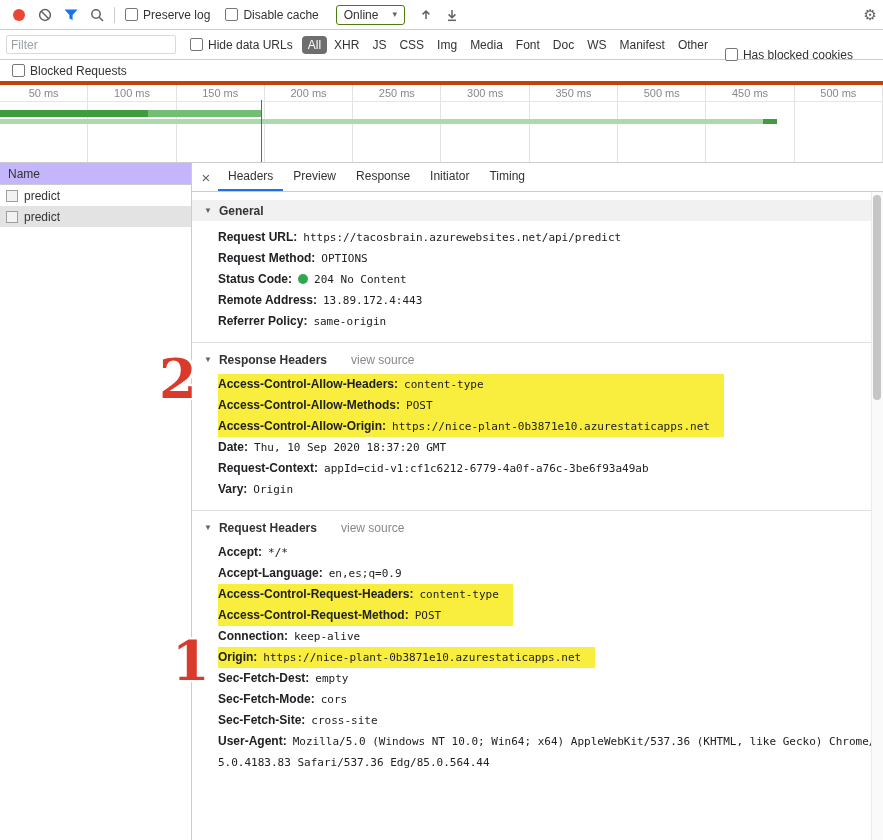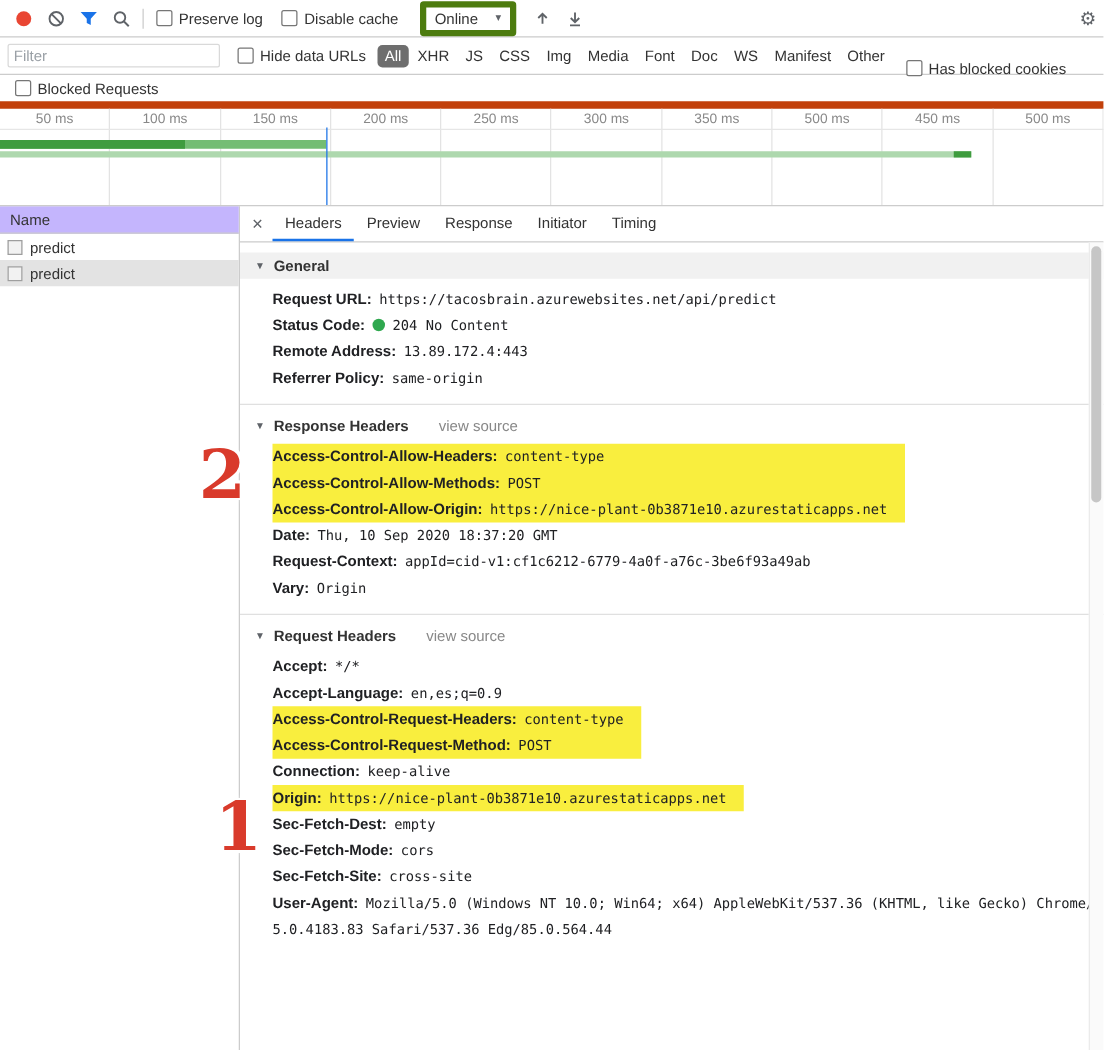--- a/index.html
+++ b/index.html
@@ -10,33 +10,33 @@
     font-family: "Liberation Sans", "DejaVu Sans", sans-serif; font-size: 12px;
   }
 
   
   .toolbar { height: 29px; border-bottom: 1px solid #ccc; display: flex; align-items: center; padding: 0 6px; }
   .icon-btn { width: 26px; height: 24px; display: flex; align-items: center; justify-content: center; flex: none; }
   .record-dot { width: 12px; height: 12px; border-radius: 50%; background: #e94633; }
   .sep { width: 1px; height: 16px; background: #ccc; margin: 0 4px; flex: none; }
   .cb-label { display: flex; align-items: center; margin: 0 9px 0 6px; white-space: nowrap; }
   .cb { width: 11px; height: 11px; border: 1px solid #767676; border-radius: 2px; background: #fff; margin-right: 5px; flex: none; }
-  .select { display: flex; align-items: center; border: 5px solid #4d7c0f; border-radius: 3px; padding: 2px 7px; margin: 0 8px; }
+  .select { display: flex; align-items: center; border: 1px solid #4d7c0f; border-radius: 3px; padding: 2px 7px; margin: 0 8px; }
   .caret { margin-left: 14px; font-size: 9px; color: #5f6368; line-height: 1; }
   .caret::after { content: "▾"; }
   .gear { margin-left: auto; font-size: 15px; color: #5f6368; }
   .blue-icon { color: var(--accent, #1a73e8); }
 
   .filter-row { height: 29px; border-bottom: 1px solid #ccc; display: flex; align-items: center; padding: 0 6px; }
   .filter-input { width: 160px; height: 17px; border: 1px solid #d9d9d9; border-radius: 2px; padding: 0 4px; font: inherit; color: #333; margin-right: 8px; }
   .filter-input::placeholder { color: #9aa0a6; }
   .pills { display: flex; align-items: center; margin: 0 0; }
   .pill { padding: 2px 6px; border-radius: 4px; margin-right: 1px; white-space: nowrap; }
   .pill.active { background: #6e6e6e; color: #fff; }
-  .blocked-row { height: 21px; border-bottom: 6px solid #c2410c; display: flex; padding: 0 6px; }
+  .blocked-row { height: 21px; border-bottom: 4px solid #c2410c; display: flex; padding: 0 6px; }
 
   
   .timeline { position: relative; height: 77px; border-bottom: 1px solid #ccc; }
   .tick-cells { position: absolute; inset: 0; display: flex; }
   .tick-cell { flex: 1; border-right: 1px solid #e3e3e3; font-size: 11px; color: #888; text-align: center; padding-top: 2px; }
   .ruler-line { position: absolute; left: 0; right: 0; top: 16px; height: 1px; background: #e6e6e6; }
   .bar, .bar-seg { position: absolute; }
   .marker { position: absolute; top: 15px; bottom: 0; width: 1px; background: var(--accent, #1a73e8); }
 
   
@@ -220,20 +220,21 @@
             <span class="tab">Initiator</span>
             <span class="tab">Timing</span>
           </span>
       </div>
       <div class="content" id="headers-content">
           <div class="section">
             <div class="section-header gray">
               <span class="section-title">General</span>
             </div>
             <div class="item"><span class="hname">Request URL:</span><span class="hvalue">https://tacosbrain.azurewebsites.net/api/predict</span></div>
+            <div class="item"><span class="hname">Request Method:</span><span class="hvalue">OPTIONS</span></div>
             <div class="item"><span class="hname">Status Code:</span><span class="status-dot"></span><span class="hvalue">204 No Content</span></div>
             <div class="item"><span class="hname">Remote Address:</span><span class="hvalue">13.89.172.4:443</span></div>
             <div class="item"><span class="hname">Referrer Policy:</span><span class="hvalue">same-origin</span></div>
           </div>
           <div class="section">
             <div class="section-header">
               <span class="section-title">Response Headers</span>
               <span class="view-source">view source</span>
             </div>
             <div class="hl-group">

